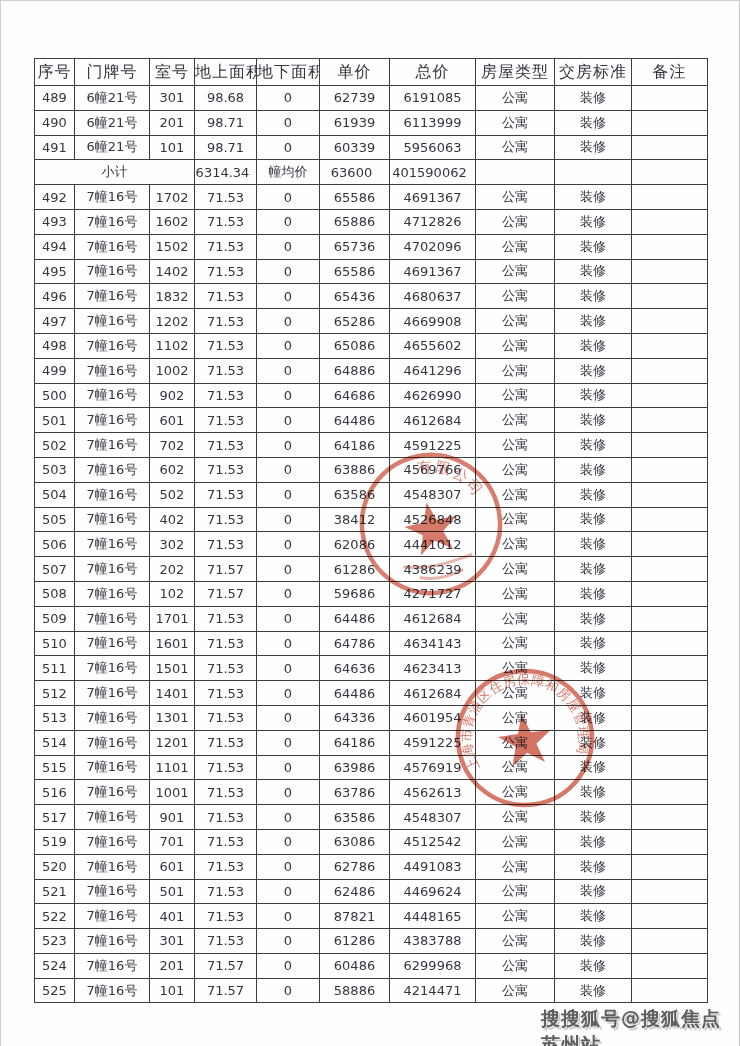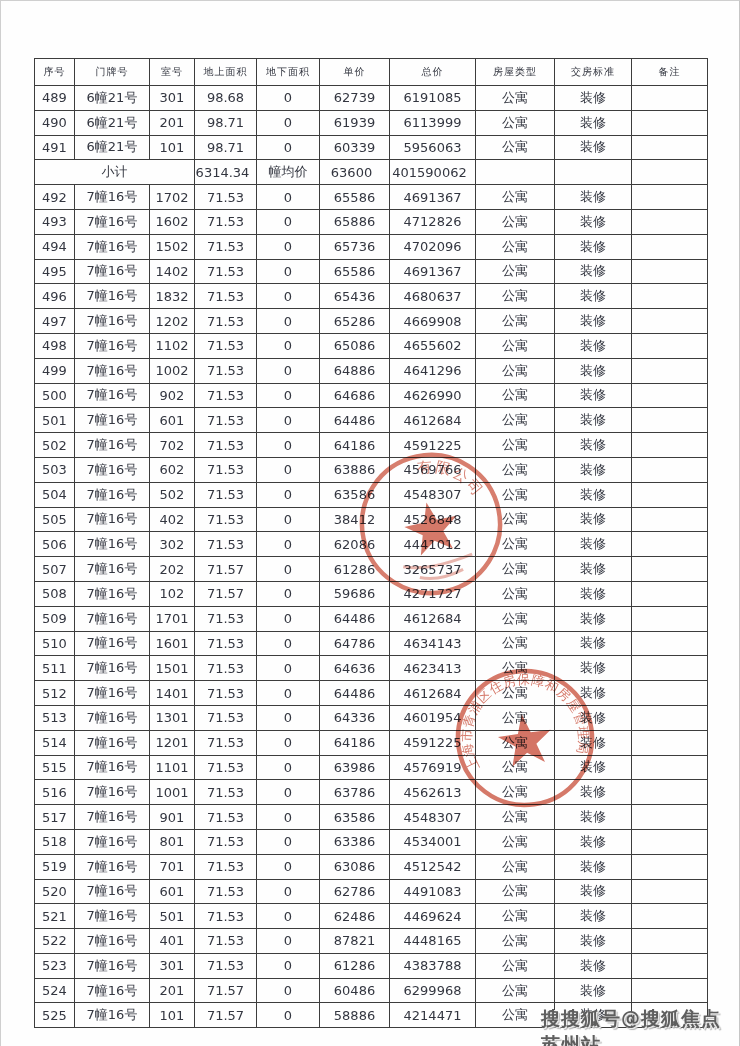--- a/index.html
+++ b/index.html
@@ -18,21 +18,21 @@
   table.price-table {
     position:absolute; left:33px; top:57px; width:673px;
     border-collapse:collapse; table-layout:fixed;
   }
   .price-table th, .price-table td {
     border:1.6px solid #3d3d3d;
     font-size:13px; color:#333640; font-weight:normal;
     text-align:center; vertical-align:middle;
     padding:0; height:23.8px; overflow:hidden; white-space:nowrap;
   }
-  .price-table th { height:26px; font-size:10px; letter-spacing:1px; }
+  .price-table th { height:26px; font-size:16px; letter-spacing:1px; }
   .price-table td.sub-right { padding-right:6px; }
   .stamp {
     position:absolute; mix-blend-mode:multiply; opacity:0.88;
     pointer-events:none;
   }
   .watermark {
     position:absolute; left:540px; top:1005px;
     font-size:19px; font-weight:bold; letter-spacing:1px;
     color:#5e5e5e;
     text-shadow:1px 1px 0 #ececec, 2px 2px 1px #b8b8b8;
@@ -297,21 +297,21 @@
           <td>装修</td>
           <td></td>
         </tr>
         <tr>
           <td>507</td>
           <td>7幢16号</td>
           <td>202</td>
           <td>71.57</td>
           <td>0</td>
           <td>61286</td>
-          <td>3265737</td>
+          <td>4386239</td>
           <td>公寓</td>
           <td>装修</td>
           <td></td>
         </tr>
         <tr>
           <td>508</td>
           <td>7幢16号</td>
           <td>102</td>
           <td>71.57</td>
           <td>0</td>
@@ -418,32 +418,20 @@
           <td></td>
         </tr>
         <tr>
           <td>517</td>
           <td>7幢16号</td>
           <td>901</td>
           <td>71.53</td>
           <td>0</td>
           <td>63586</td>
           <td>4548307</td>
-          <td>公寓</td>
-          <td>装修</td>
-          <td></td>
-        </tr>
-        <tr>
-          <td>518</td>
-          <td>7幢16号</td>
-          <td>801</td>
-          <td>71.53</td>
-          <td>0</td>
-          <td>63386</td>
-          <td>4534001</td>
           <td>公寓</td>
           <td>装修</td>
           <td></td>
         </tr>
         <tr>
           <td>519</td>
           <td>7幢16号</td>
           <td>701</td>
           <td>71.53</td>
           <td>0</td>

